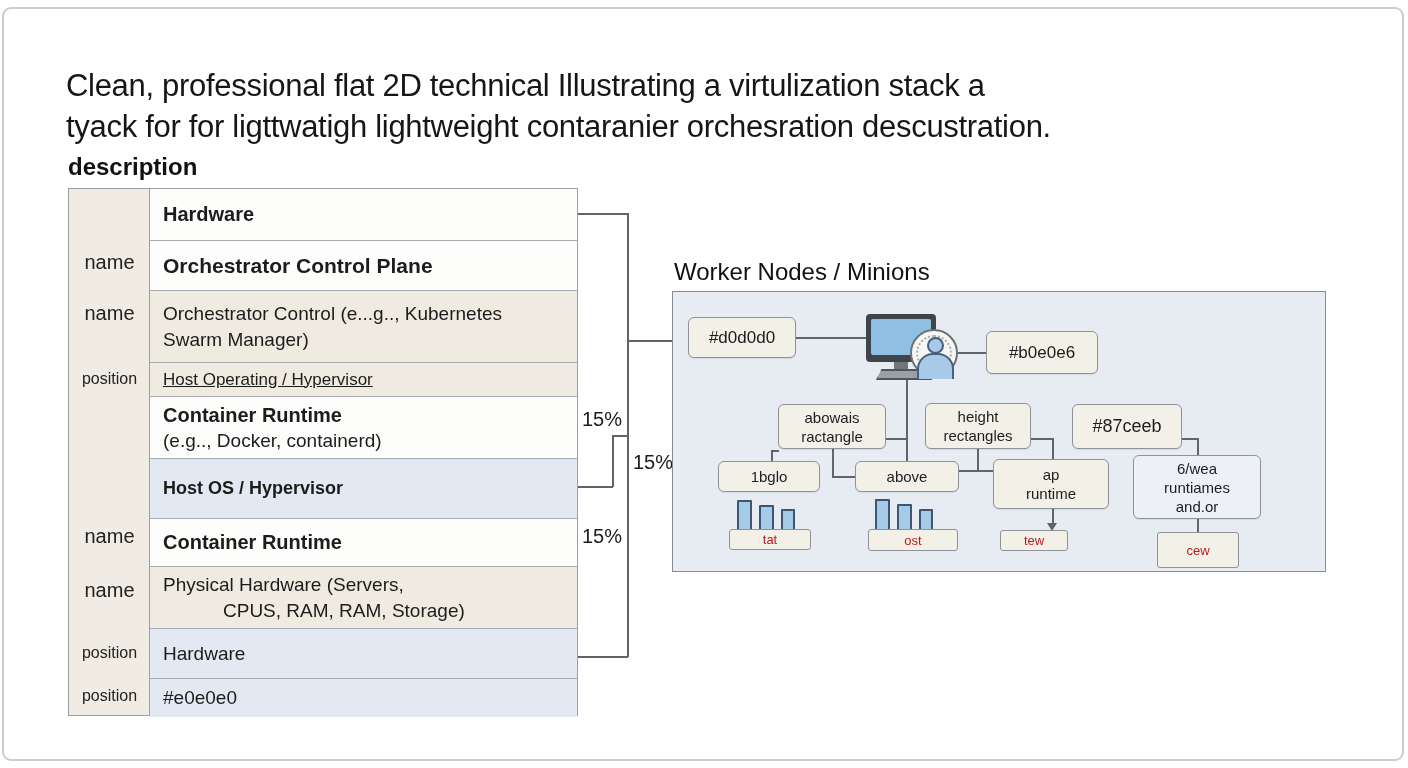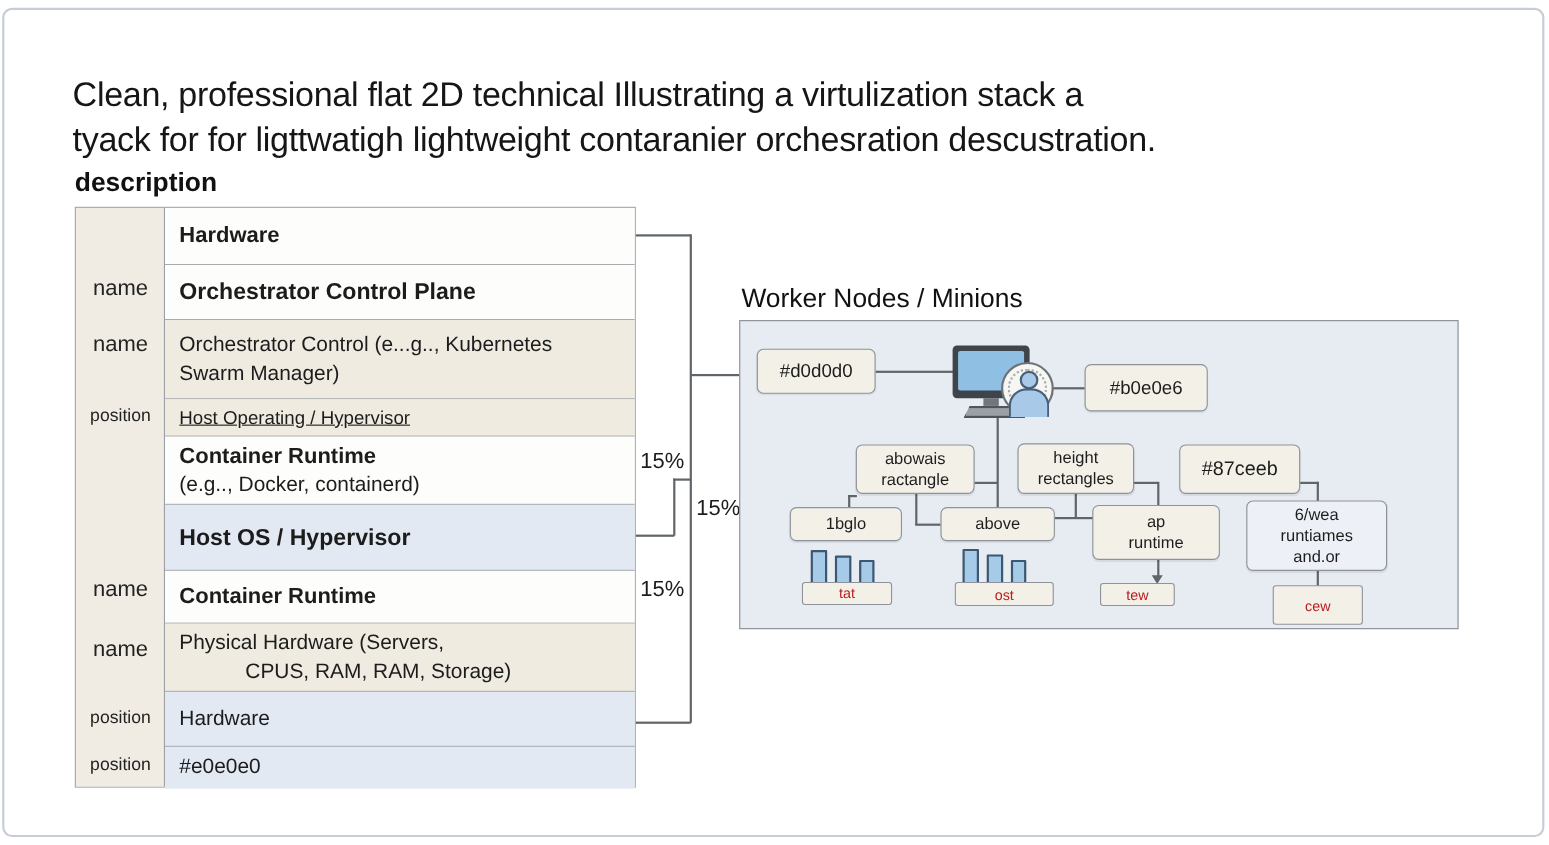--- a/index.html
+++ b/index.html
@@ -19,21 +19,21 @@
   .row{left:81px;width:427px;border-bottom:1.5px solid #a7abaf;display:flex;flex-direction:column;justify-content:center;padding-left:13px;}
   .row:last-of-type{border-bottom:none;}
   .bg-white{background:#fdfdfb;} .bg-beige{background:var(--row-beige);} .bg-blue{background:var(--row-blue);}
   .r1{top:0;height:52px;font-size:20px;font-weight:600;}
   .r2{top:52px;height:50px;font-size:21px;font-weight:700;}
   .r3{top:102px;height:72px;font-size:19px;line-height:26px;}
   .r4{top:174px;height:34px;font-size:17px;text-decoration:underline;}
   .r5{top:208px;height:62px;}
   .r5 .l1{font-size:20px;font-weight:700;line-height:25px;}
   .r5 .l2{font-size:19px;line-height:25px;}
-  .r6{top:270px;height:60px;font-size:21px;font-weight:600;}
+  .r6{top:270px;height:60px;font-size:18px;font-weight:600;}
   .r7{top:330px;height:48px;font-size:20px;font-weight:700;}
   .r8{top:378px;height:62px;font-size:19px;line-height:26px;}
   .r8 .l2{padding-left:60px;}
   .r9{top:440px;height:50px;font-size:19px;}
   .r10{top:490px;height:38px;font-size:19px;}
   .rlabel{left:0;width:81px;text-align:center;color:#222;}
   .lbl-name{font-size:20px;margin-top:48px;} .lbl-pos{font-size:16px;}
 
   
   .line{background:var(--line);}

